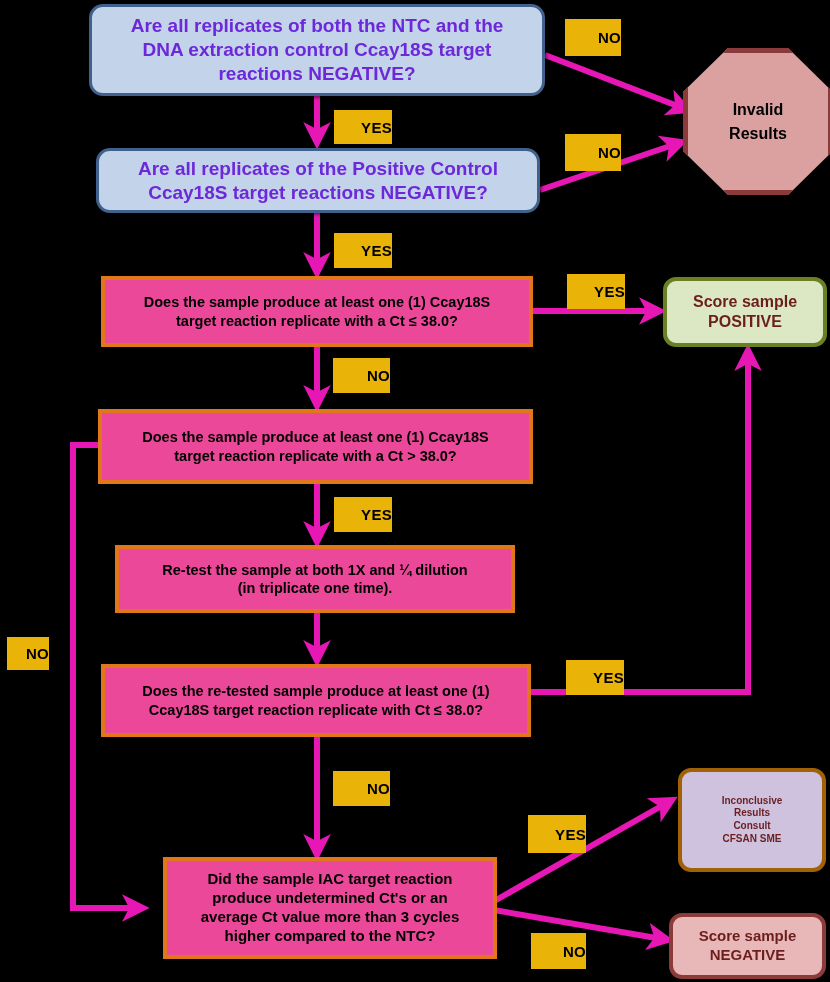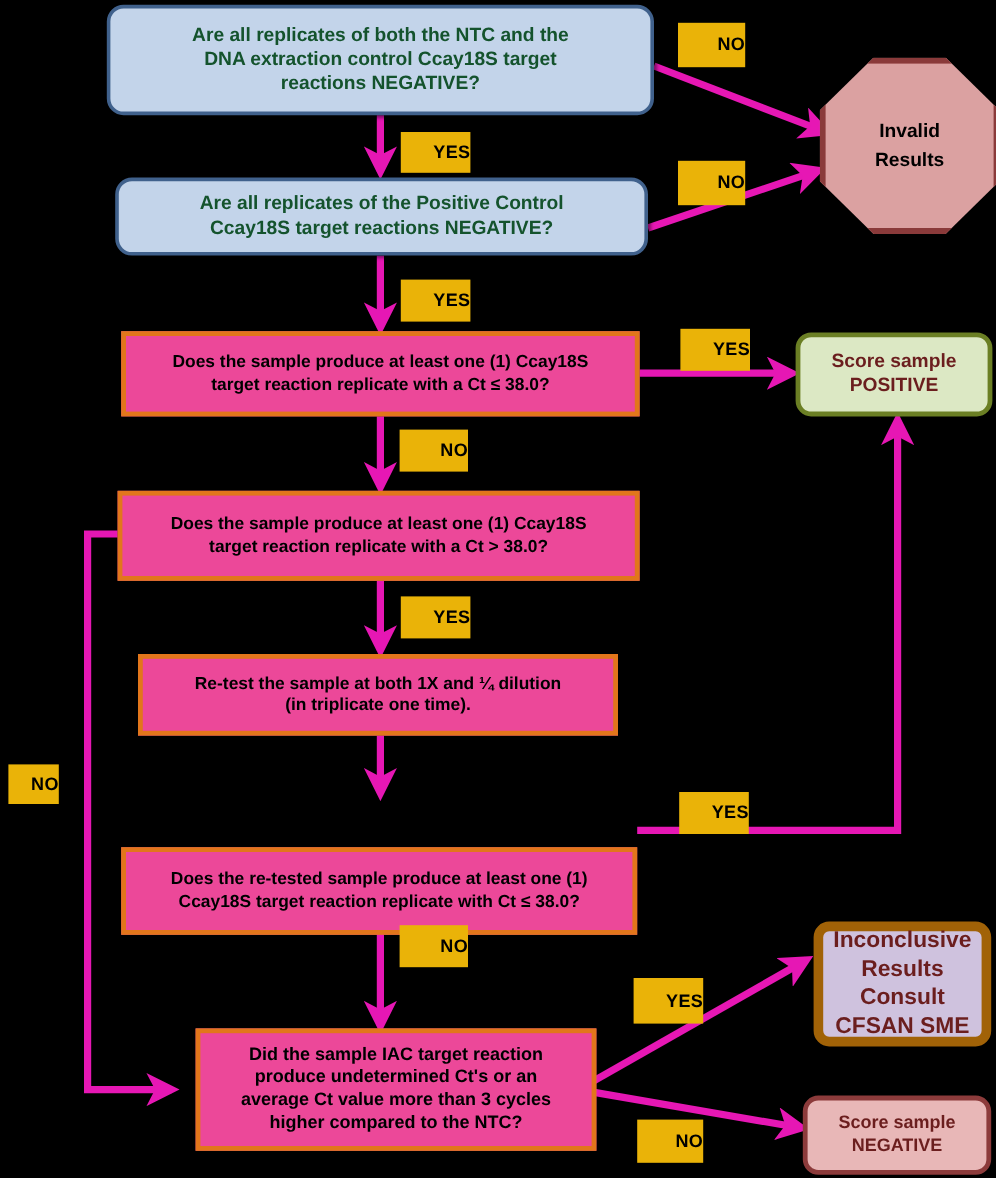--- a/index.html
+++ b/index.html
@@ -31,46 +31,46 @@
     text-align: center;
     font-weight: bold;
     line-height: 1.26;
     white-space: pre-line;
   }
   
   .n-blue {
     background: #c3d4ea;
     border: 3px solid #40618c;
     border-radius: 14px;
-    color: #14532d;
-    font-size: 16px;
+    color: #6d28d9;
+    font-size: 19px;
     box-shadow: 2px 2px 3px rgba(0,0,0,0.45);
   }
   
   .n-peach {
     background: #ec4899;
     border: 4px solid #e2761b;
     color: #000000;
     font-size: 14.5px;
   }
   
   .n-green {
     background: #dce8c4;
     border: 4px solid #6b7f24;
     border-radius: 13px;
     color: #6b1e1e;
     font-size: 16px;
   }
   
   .n-purple {
     background: #cfc2de;
-    border: 8px solid #a16207;
+    border: 4px solid #a16207;
     border-radius: 13px;
     color: #6b1e1e;
-    font-size: 19px;
+    font-size: 10px;
   }
   
   .n-pink {
     background: #e8b7b7;
     border: 4px solid #8c3b3b;
     border-radius: 13px;
     color: #6b1e1e;
     font-size: 15px;
   }
   
@@ -163,21 +163,21 @@
   <div class="node n-peach" style="left:98px; top:409px; width:435px; height:75px; padding:0 10px;">
     <span>Does the sample produce  at least one (1) Ccay18S
 target reaction  replicate with a Ct &gt; 38.0?</span>
   </div>
 
   <div class="node n-peach" style="left:115px; top:545px; width:400px; height:68px; padding:0 10px;">
     <span>Re-test the sample at both 1X and ¼ dilution
 (in triplicate one time).</span>
   </div>
 
-  <div class="node n-peach" style="left:101px; top:664px; width:430px; height:73px; padding:0 10px;margin-top:42px;">
+  <div class="node n-peach" style="left:101px; top:664px; width:430px; height:73px; padding:0 10px;">
     <span>Does the re-tested sample produce at least one (1)
 Ccay18S target reaction replicate with Ct ≤ 38.0?</span>
   </div>
 
   <div class="node n-peach" style="left:163px; top:857px; width:334px; height:102px; padding:0 10px; font-size:15px;">
     <span>Did the sample IAC target reaction
 produce undetermined Ct's or an
 average Ct value more than 3 cycles
 higher compared to the NTC?</span>
   </div>

